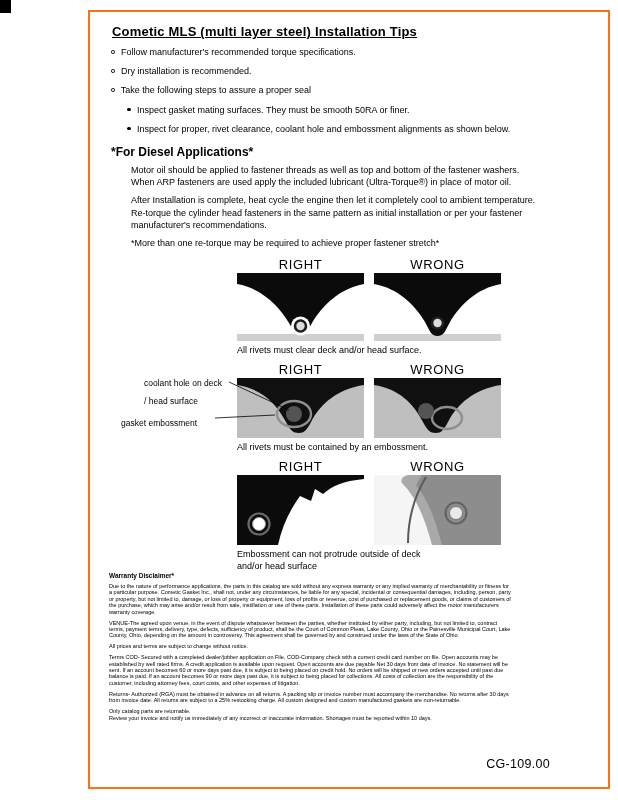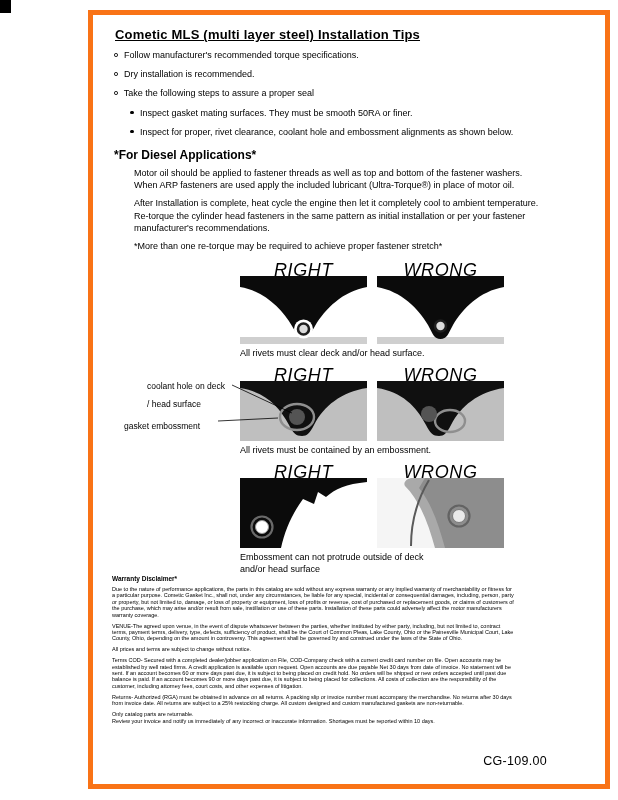--- a/index.html
+++ b/index.html
@@ -4,21 +4,21 @@
 <style>
   * { margin:0; padding:0; box-sizing:border-box; }
   html,body { background:#fff; }
   body {
     width:618px; height:800px; position:relative; overflow:hidden;
     font-family:"Liberation Sans", sans-serif; color:#000;
   }
   .scan-mark { position:absolute; left:0; top:0; width:11px; height:13px; background:#000; }
   .frame {
     position:absolute; left:88px; top:10px; width:522px; height:779px;
-    border:5px solid #f97316; padding:10px 12px 0 21px; overflow:hidden;
+    border:2px solid #f97316; padding:10px 12px 0 21px; overflow:hidden;
   }
   .title {
     font-size:13px; font-weight:bold; text-decoration:underline;
     letter-spacing:.2px; margin:2px 0 7px 1px;
   }
   .tips { list-style:none; font-size:9px; line-height:12.2px; }
   .tips li { white-space:nowrap;margin-top:7px; }
   .sub-tips { list-style:none; margin-left:16px; }
   .b-open {
     display:inline-block; width:3.5px; height:3.5px; border:1px solid #000;
@@ -27,21 +27,21 @@
   .b-solid {
     display:inline-block; width:3.5px; height:3.5px; background:#000;
     border-radius:50%; margin-right:4px; vertical-align:1.5px;
   }
   .diesel-h { font-size:12px; font-weight:bold; margin:10px 0 5px 0; }
   .para { font-size:9px; line-height:12.2px; max-width:408px; margin-bottom:6px;margin-left:20px; }
   .para.last { margin-bottom:8px; }
 
   .figure { position:relative; margin-bottom:6px; width:487px; }
   .fig-labels { margin-left:126px; display:flex; gap:10px; height:16px; }
-  .fig-labels span { width:127px; text-align:center; font-size:18px; letter-spacing:.6px;font-style:italic; }
+  .fig-labels span { width:127px; text-align:center; font-size:13px; letter-spacing:.6px; }
   .fig-panels { margin-left:126px; display:flex; gap:10px; }
   .fig-panels svg { display:block; }
   .fig-caption { margin:3px 0 0 126px; font-size:9px; line-height:12px; }
   .fig-caption.narrow { width:210px; }
 
   .ann { position:absolute; font-size:8.5px; line-height:18px; }
   .ann-1 { left:33px; top:12px; width:82px; }
   .ann-2 { left:10px; top:52px; white-space:nowrap; }
   .ann-lines { position:absolute; left:0; top:0; pointer-events:none; }
 

